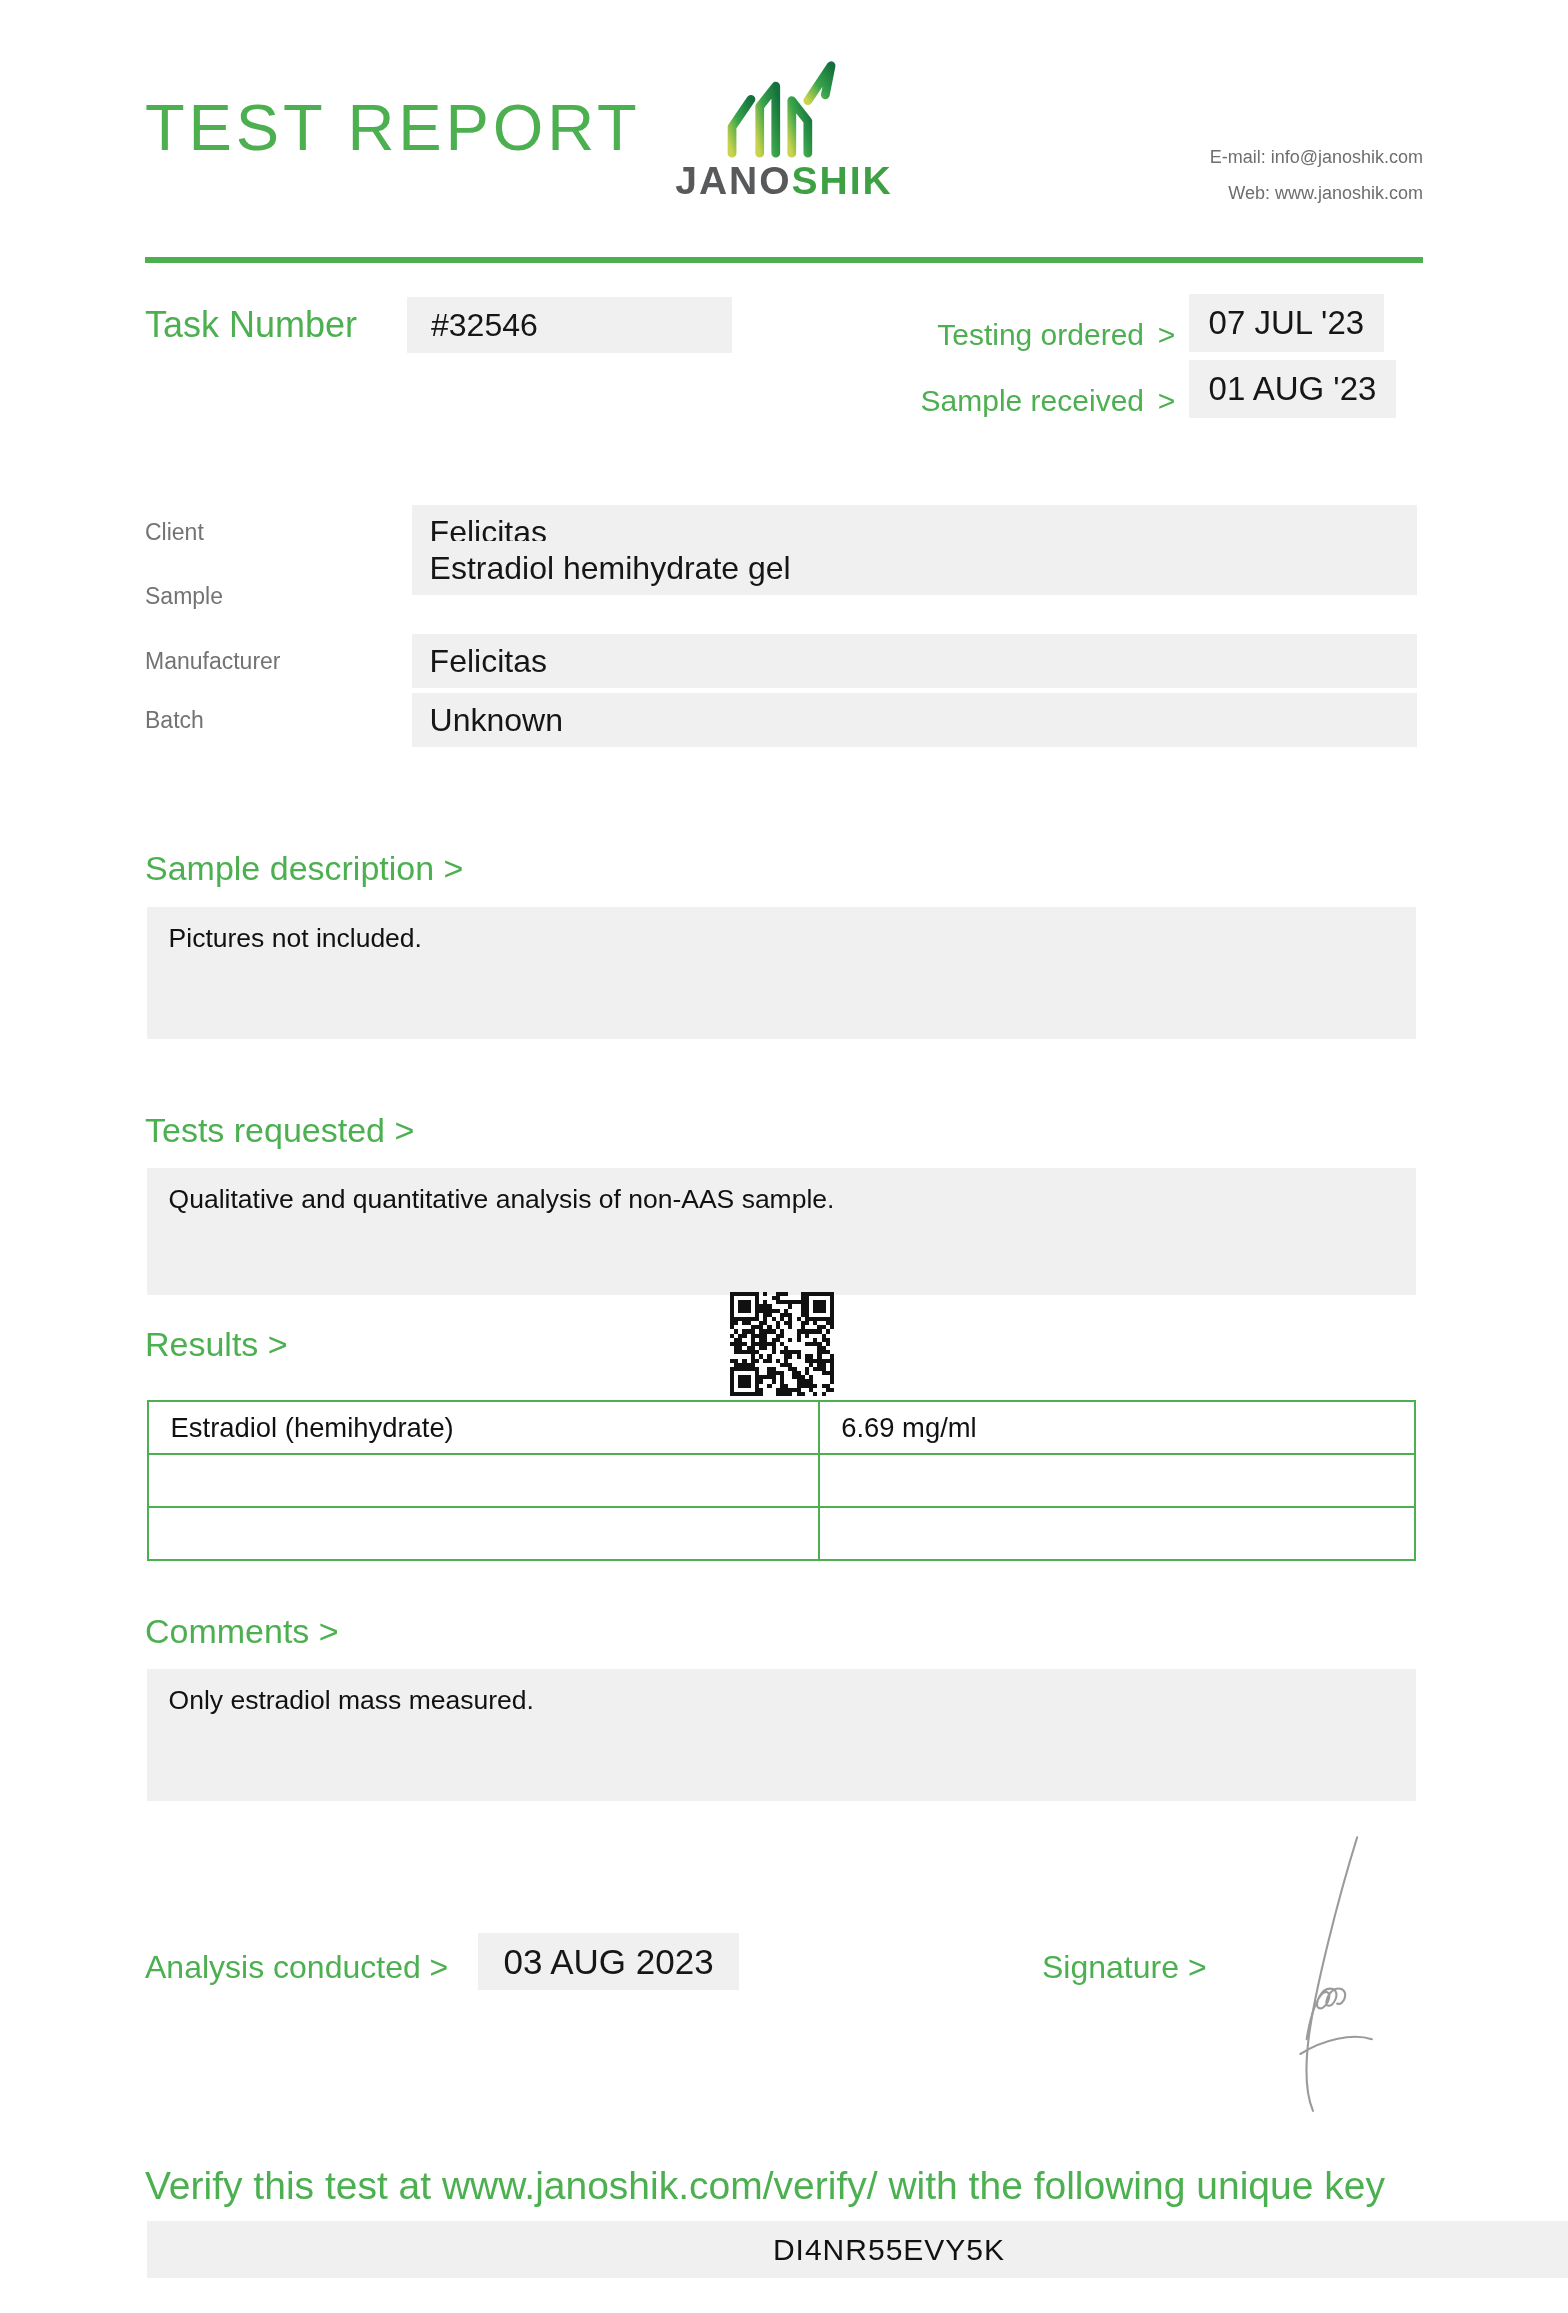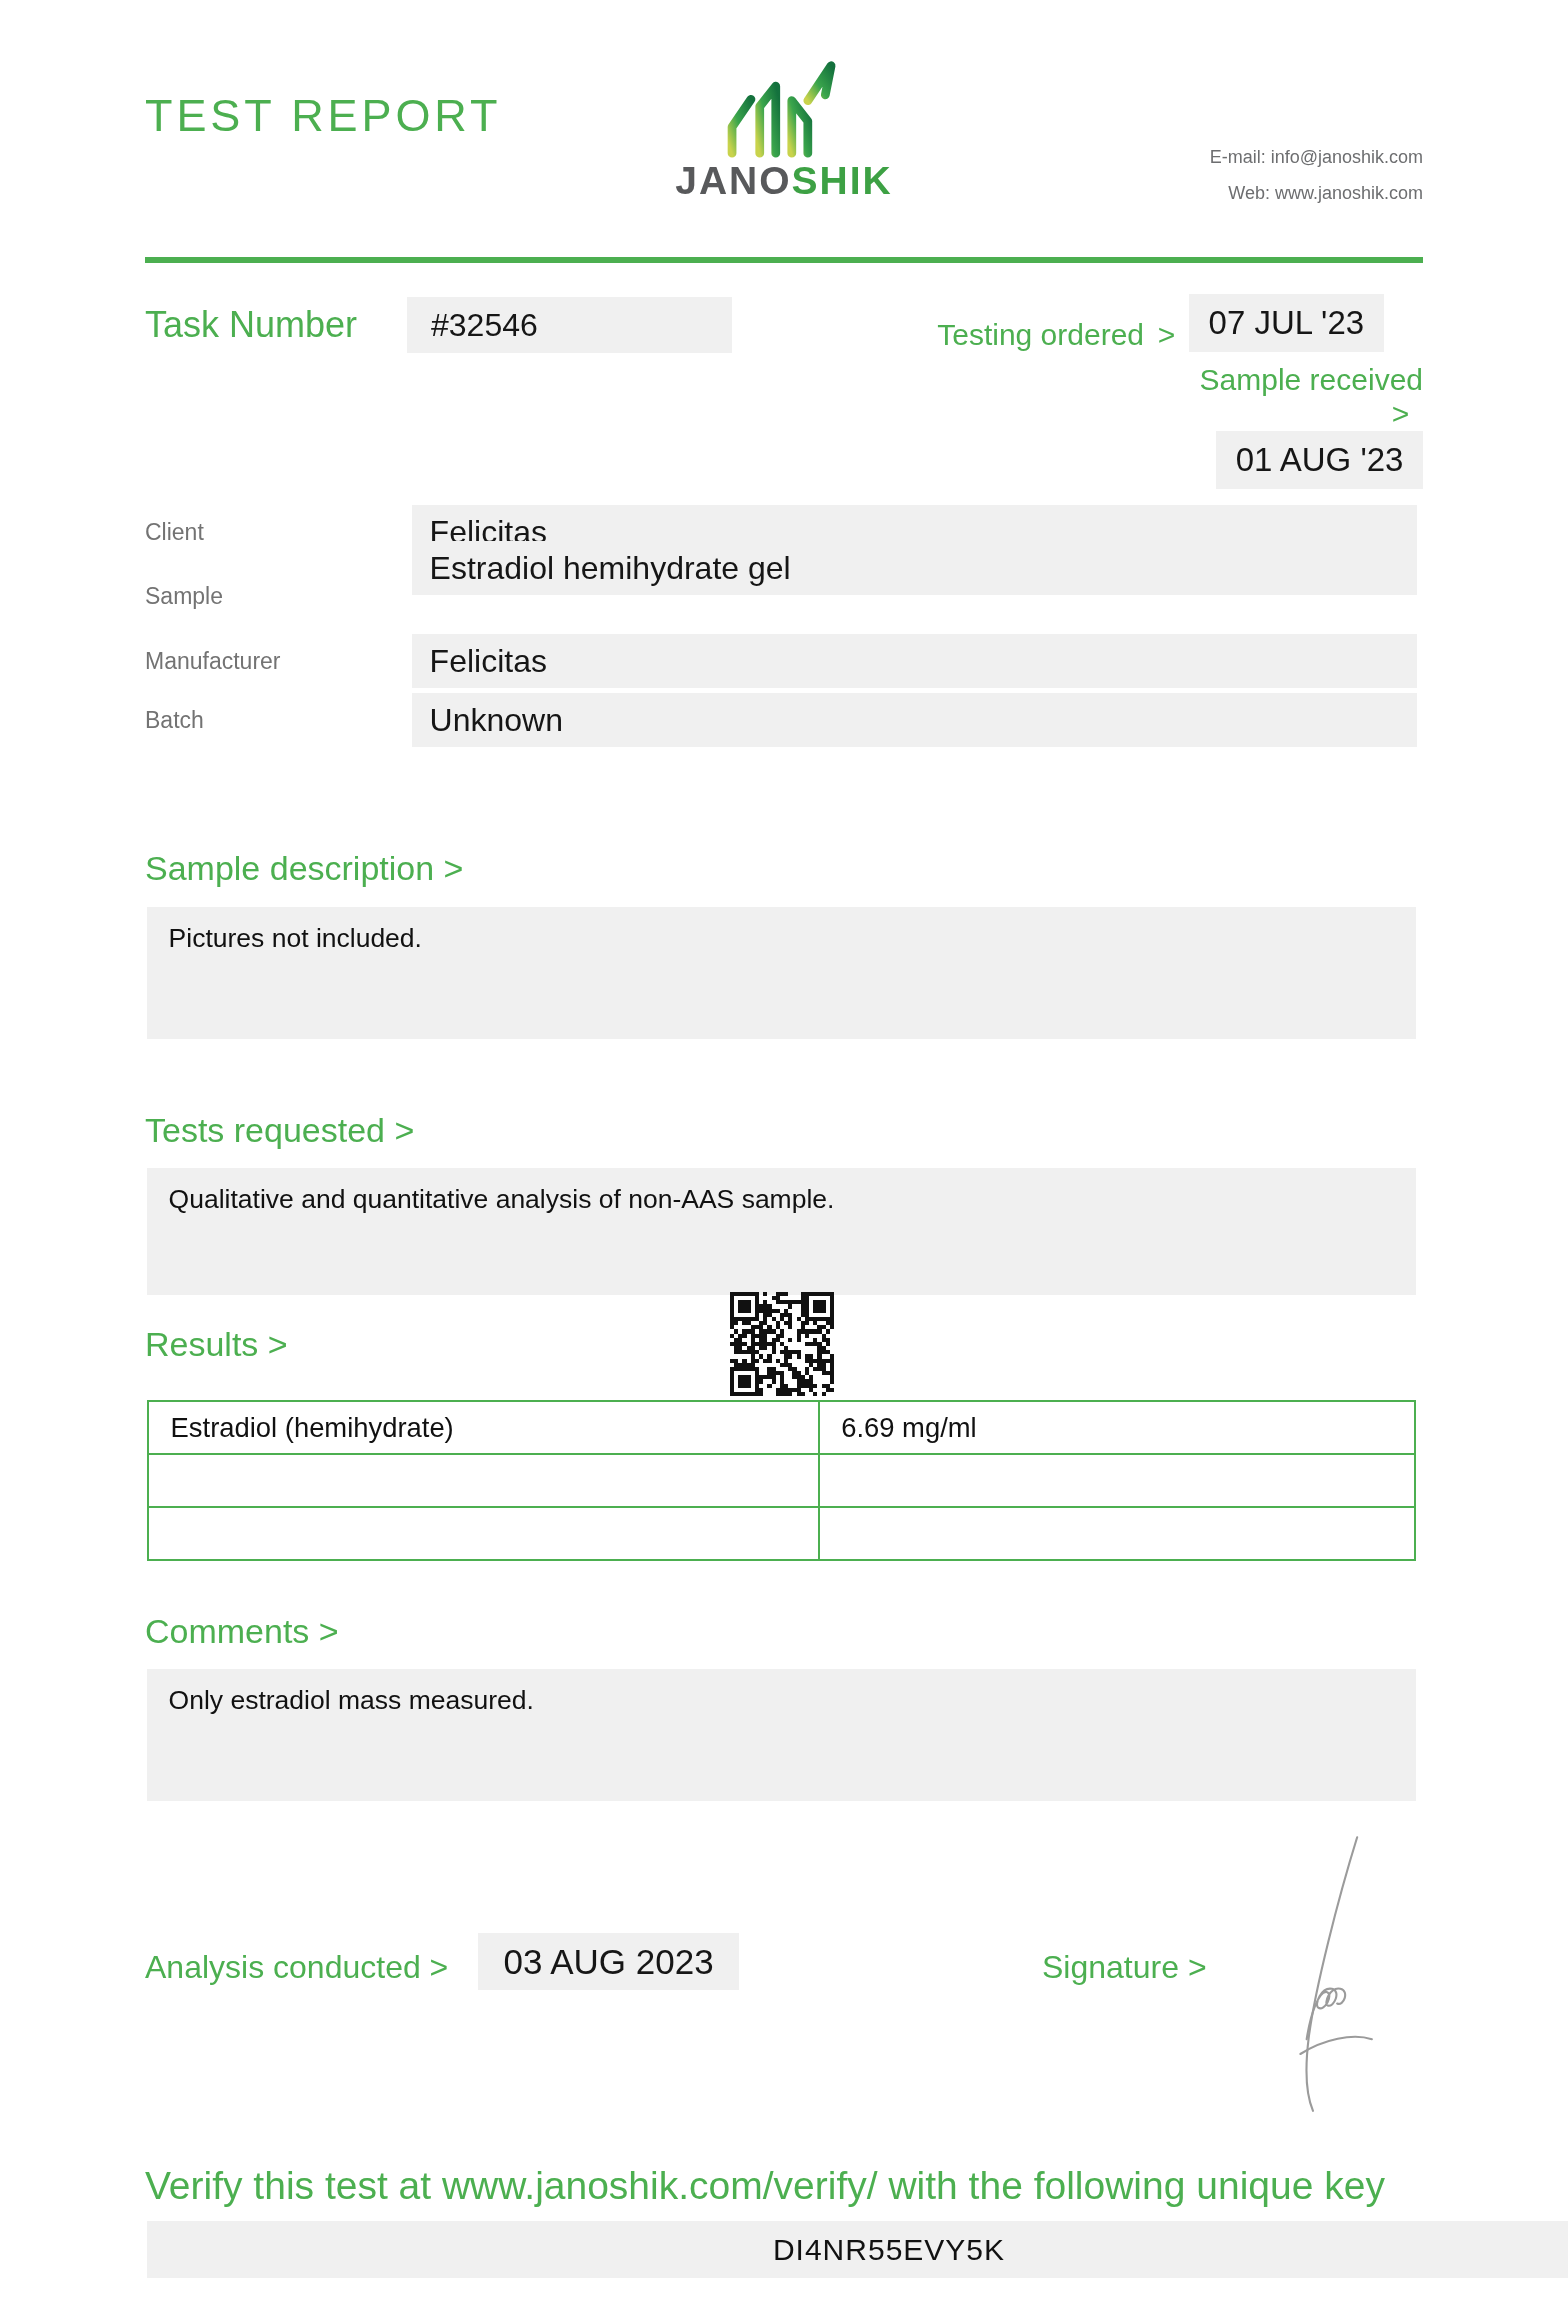--- a/index.html
+++ b/index.html
@@ -3,21 +3,21 @@
 <meta charset="utf-8">
 <style>
   html,body{margin:0;padding:0;background:#ffffff;}
   .page{position:relative;width:1568px;height:2313px;background:#fff;overflow:hidden;
         font-family:"Liberation Sans",sans-serif;color:#161616;}
 
   .green{color:#4caf50;}
   .abs{position:absolute;}
 
   
-  .title{left:145px;top:90px;font-size:45px;letter-spacing:3.9px;color:#4caf50;font-weight:normal;}
+  .title{left:145px;top:90px;font-size:65px;letter-spacing:3.9px;color:#4caf50;font-weight:normal;}
   .logo{left:647px;top:57px;width:274px;text-align:center;}
   .logo-icon{display:block;margin:0 auto;}
   .logo-text{font-size:39px;font-weight:bold;letter-spacing:2px;line-height:43px;}
   .logo-text .jano{color:#58595b;}
   .logo-text .shik{color:#3da144;}
   .contact{right:145px;top:139px;text-align:right;font-size:18px;line-height:36px;color:#6d6e70;}
 
   .divider{left:145px;top:257px;width:1278px;height:5.9px;background:#4caf50;}
 
   
@@ -94,21 +94,21 @@
   <div class="abs divider"></div>
 
   <div class="abs task-label green">Task Number</div>
   <div class="abs task-box gray-box">#32546</div>
 
   <div class="date-row" style="top:297px;">
     <span class="dlabel">Testing ordered</span>
     <span class="arrow">&gt;</span>
     <span class="dbox">07 JUL '23</span>
   </div>
-  <div class="date-row" style="top:363px;flex-direction:column;">
+  <div class="date-row" style="top:363px;">
     <span class="dlabel">Sample received</span>
     <span class="arrow">&gt;</span>
     <span class="dbox">01 AUG '23</span>
   </div>
 
   <div class="abs drow-label" style="top:505px;">Client</div>
   <div class="abs drow-bar gray-box" style="top:505px;">Felicitas</div>
 
   <div class="abs drow-label" style="top:569px;">Sample</div>
   <div class="abs drow-bar gray-box" style="top:541px;">Estradiol hemihydrate gel</div>

